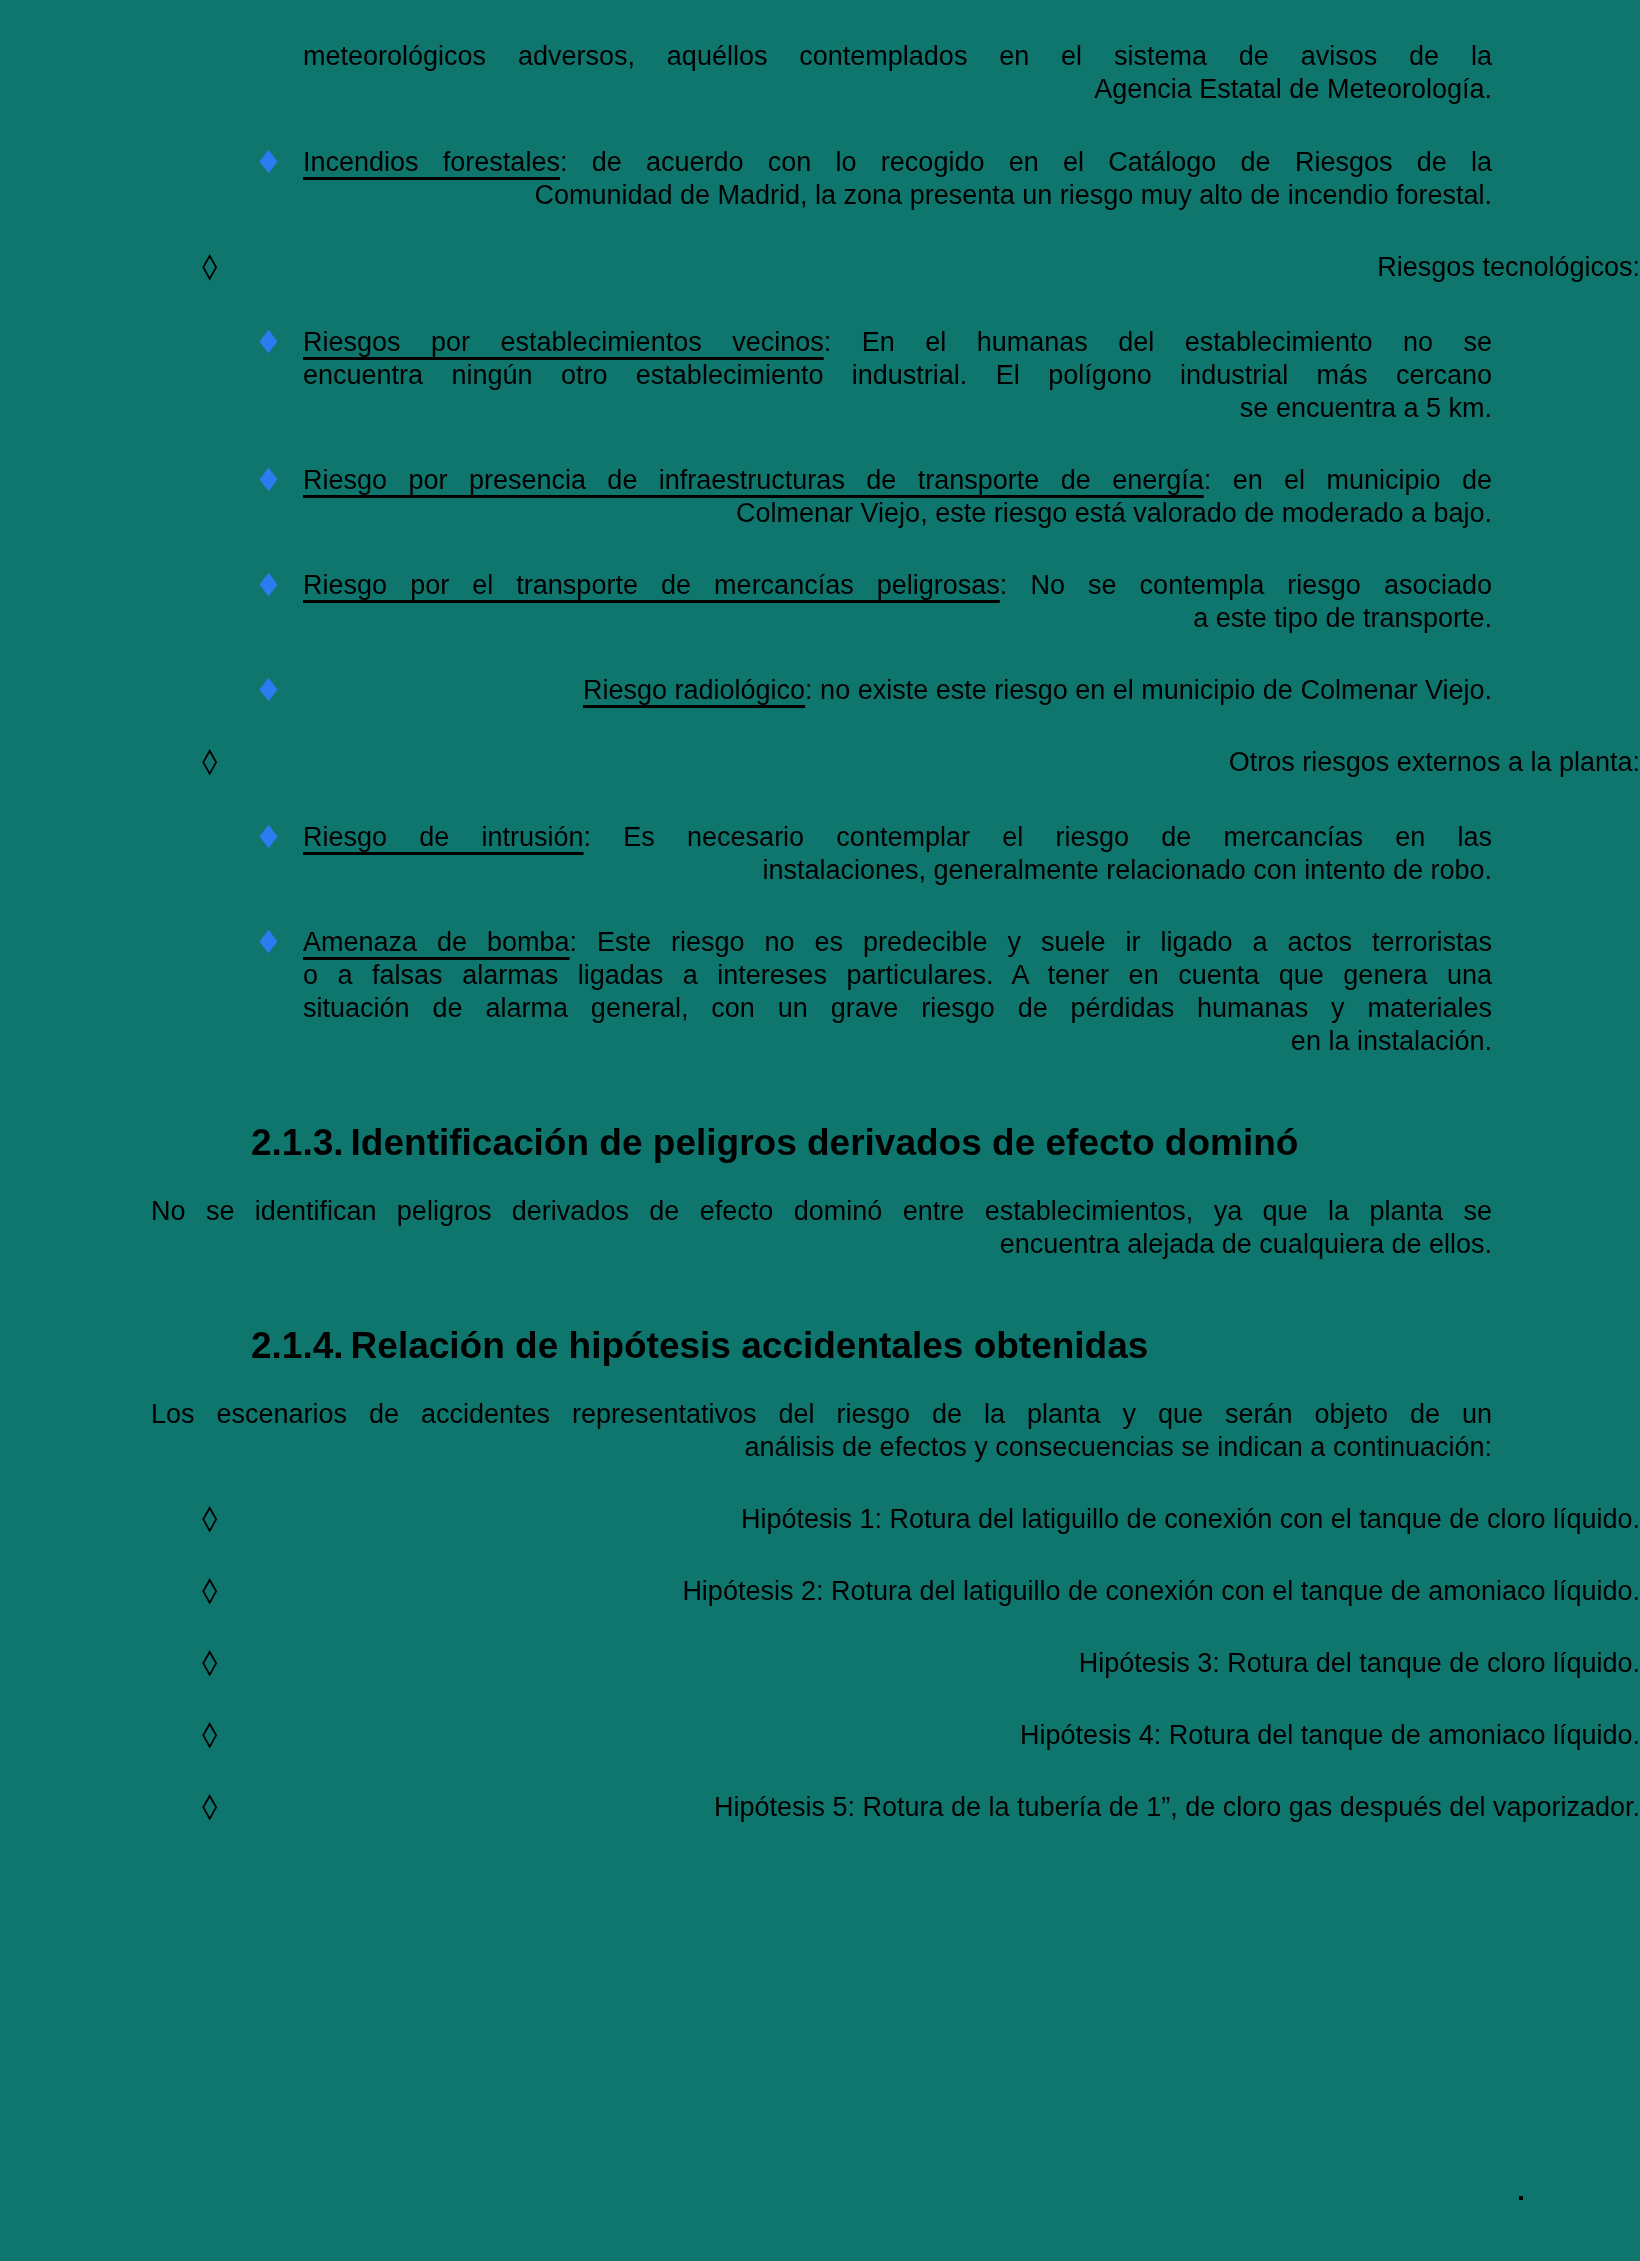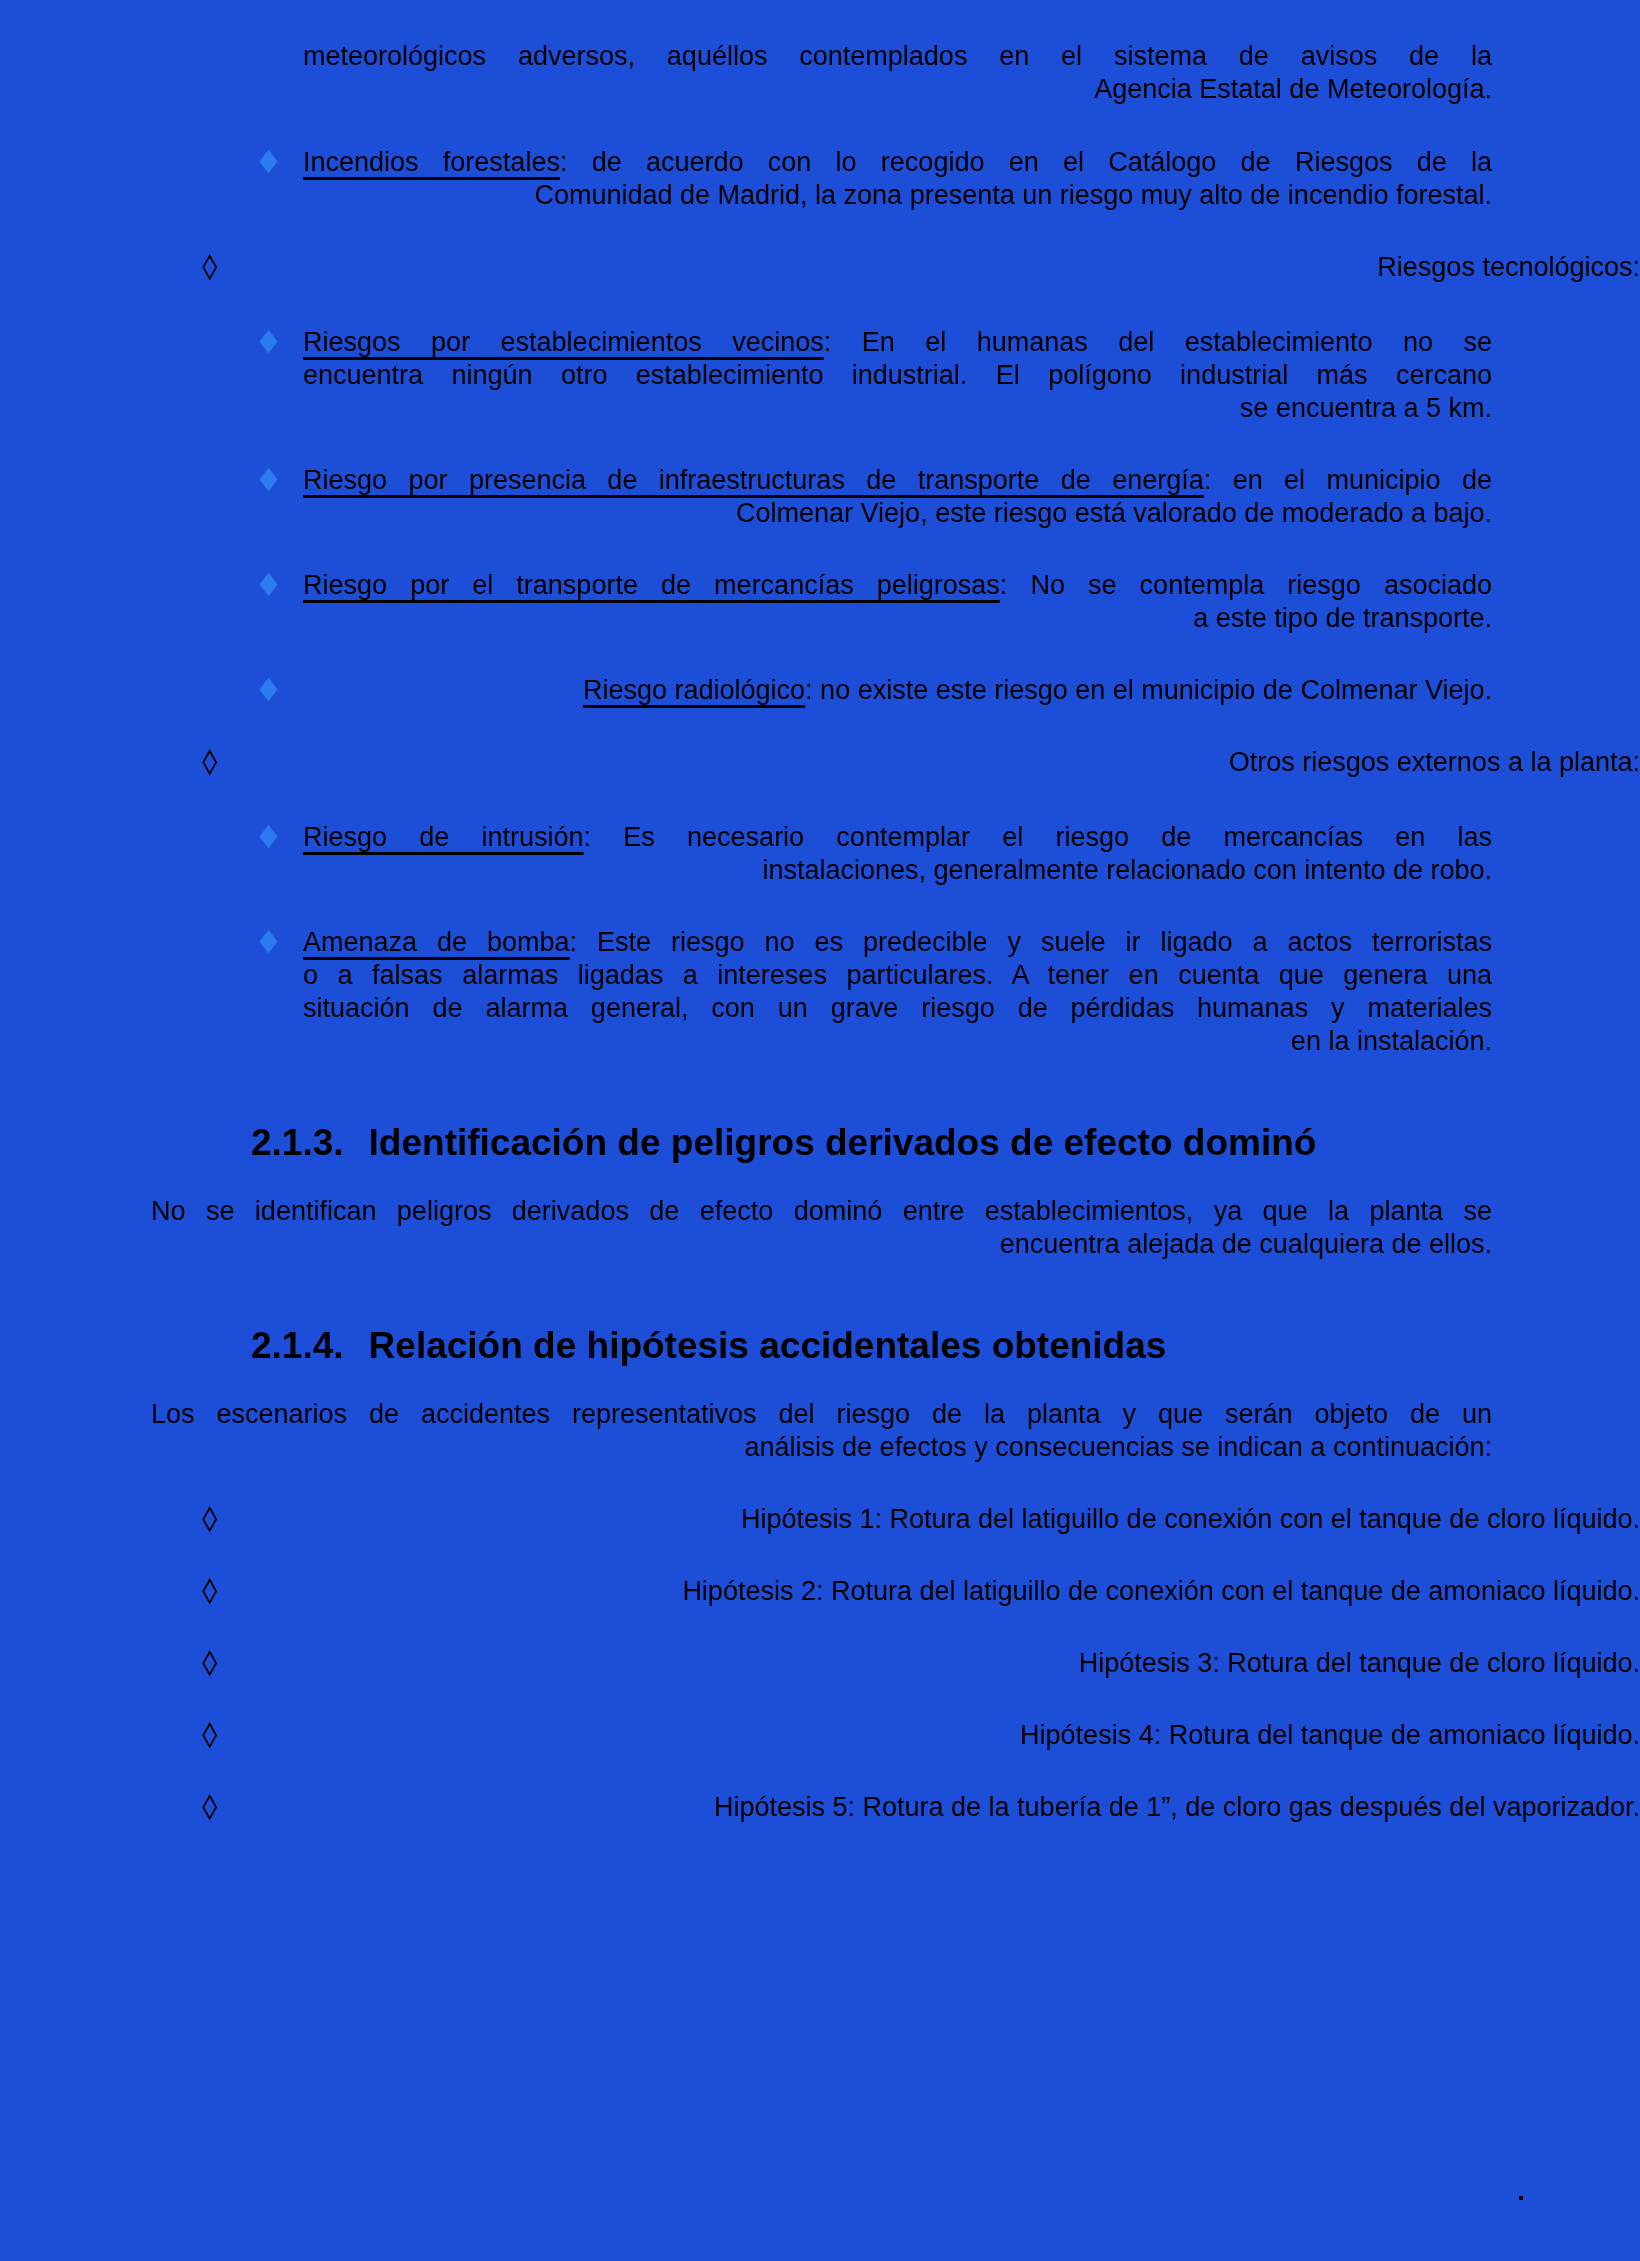--- a/index.html
+++ b/index.html
@@ -1,39 +1,39 @@
 <!DOCTYPE html>
 <html style="font-size:10px"><head>
 <meta charset="utf-8">
 <title>Documento</title>
 <style>
   html,body{margin:0;padding:0;background:#e8e8e8;}
   .page{
     position:relative;
     width:1640px;height:2261px;
-    background:#1d4ed8;
+    background:#0f766e;
     font-family:"Liberation Sans","DejaVu Sans",sans-serif;
     font-size:27px;line-height:33px;color:#000;
     overflow:hidden;
   }
   .content{position:absolute;top:0;left:0;right:0;padding-top:40px;}
   .block{position:relative;}
   .b-intro{margin:0 0 40px 303px;width:1189px;}
   .b-l2{margin:4px 0 39px 303px;width:1189px;}
   .b-l1{margin:0 0 42px 255px;}
   .b-plain{margin:0 0 39px 151px;width:1341px;}
   .b-hyp{margin:0 0 39px 255px;}
   .line{text-align:right;}
   .line.just{text-align:justify;text-align-last:justify;}
   .lbl{text-decoration:underline;text-decoration-thickness:2.5px;text-underline-offset:5.7px;}
   .heading{
     margin:61px 0 29px 251px;
     font-weight:bold;font-size:37px;line-height:47px;white-space:nowrap;
   }
-  .heading .num{display:inline-block;margin-right:25px;text-align:center;}
+  .heading .num{display:inline-block;margin-right:7px;text-align:center;}
   .bullet{position:absolute;transform-origin:center;}
   .bullet-l2{
     left:-42px;top:7.6px;width:15px;height:15px;
     transform:scale(0.85,1.1) rotate(45deg);
   }
   .bullet-l1{
     left:-53px;top:8.8px;width:11.4px;height:11.4px;
     border:2.5px solid #000;background:transparent;
     transform:scale(0.7,1.25) rotate(45deg);
   }

